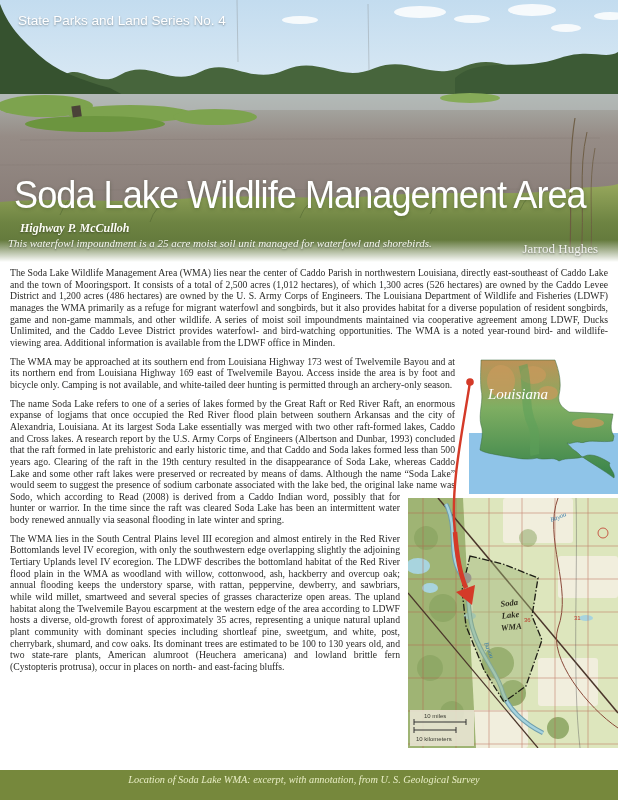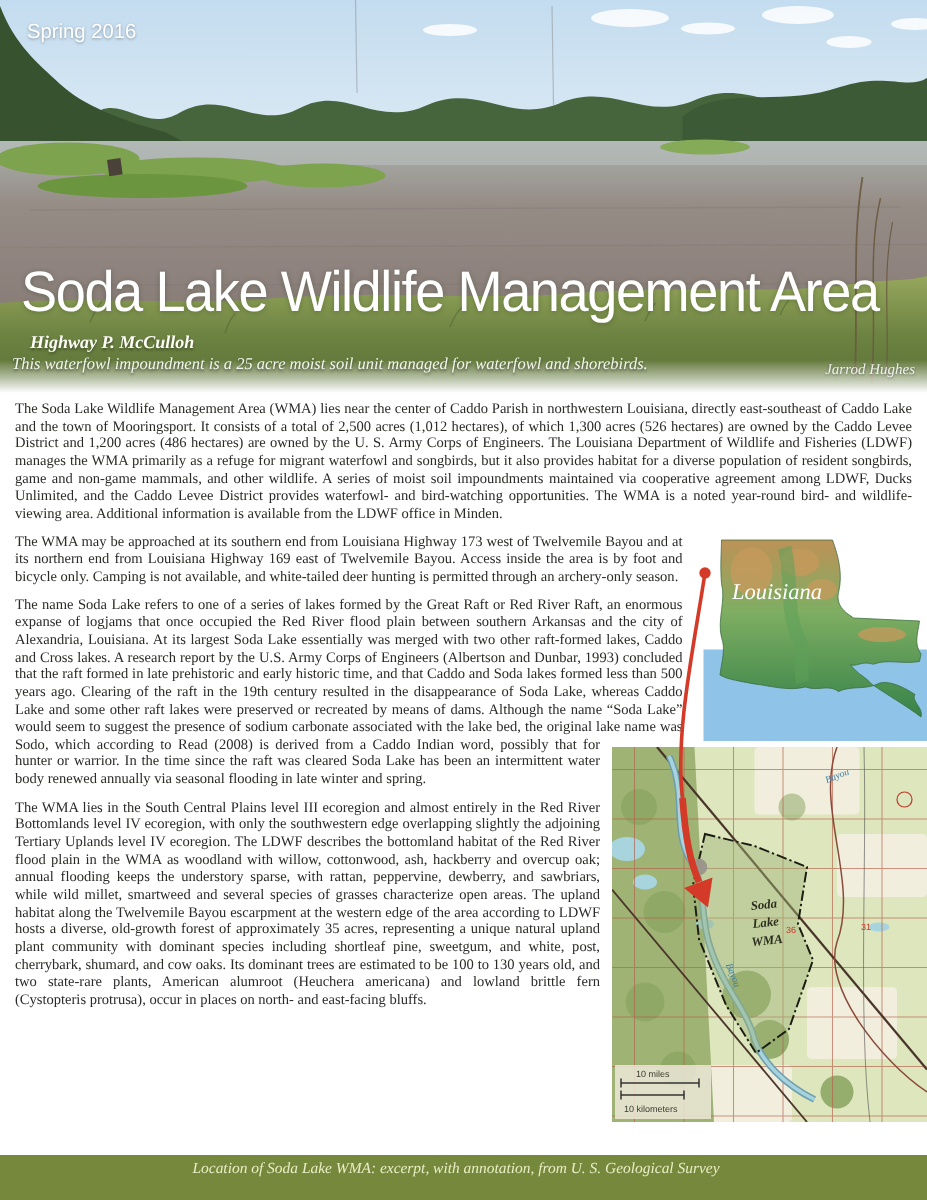--- a/index.html
+++ b/index.html
@@ -15,22 +15,22 @@
             font-family:"Liberation Sans",sans-serif;font-size:13.5px;line-height:18px;
             text-shadow:0 1px 2px rgba(0,0,0,.35);}
   .big-title{position:absolute;top:174px;left:14px;width:640px;color:#fff;
              font-family:"Liberation Sans",sans-serif;font-size:38px;font-weight:500;
              letter-spacing:-1px;white-space:nowrap;transform:scaleX(.95);transform-origin:left;
              text-shadow:0 1px 4px rgba(40,60,30,.35);}
   .byline{position:absolute;top:221px;left:20px;color:#fdfdf6;font-style:italic;font-weight:bold;
           font-size:12px;text-shadow:0 1px 2px rgba(0,0,0,.4);}
   .photo-cap{position:absolute;top:237px;left:8px;color:#f4f7ee;font-style:italic;
              font-size:11px;text-shadow:0 1px 2px rgba(0,0,0,.45);}
-  .photo-credit{position:absolute;top:241px;right:8px;color:rgba(255,255,255,.88);
-                font-style:italic;font-size:10px;text-shadow:0 1px 2px rgba(0,0,0,.4);}
+  .photo-credit{position:absolute;top:241px;right:20px;color:rgba(255,255,255,.88);
+                font-size:13px;text-shadow:0 1px 2px rgba(0,0,0,.4);}
 
   
   .article{position:absolute;top:262px;left:0;width:618px;height:508px;
            padding:5px 10px 0;box-sizing:border-box;overflow:hidden;}
   .article p{margin:0 0 7px;font-size:9.7px;line-height:11.65px;text-align:justify;color:#2a2a28;}
   .la-float{float:right;width:155px;height:137px;margin:1px -10px 4px 8px;}
   .topo-float{float:right;clear:right;width:210px;height:250px;margin:0 -10px 0 8px;}
   .la-float svg,.topo-float svg{display:block;}
 
   
@@ -119,21 +119,21 @@
 
       <g stroke="#6b5a40" fill="none" opacity="0.9">
         <path d="M570,252 C572,200 568,160 575,118" stroke-width="1.2"></path>
         <path d="M581,256 C585,210 578,170 587,132" stroke-width="1"></path>
         <path d="M591,250 C593,215 588,185 595,148" stroke-width="0.8"></path>
       </g>
     </svg>
     <div class="photo-fade"></div>
 
     <div class="masthead">
-      <div>Spring 2016</div>
+      <div>State Parks and Land Series No. 4</div>
     </div>
     <div class="big-title">Soda Lake Wildlife Management Area</div>
     <div class="byline">Highway P. McCulloh</div>
     <div class="photo-cap">This waterfowl impoundment is a 25 acre moist soil unit managed for waterfowl and shorebirds.</div>
     <div class="photo-credit">Jarrod Hughes</div>
   </div>
 
   <div class="article">
     <p>The Soda Lake Wildlife Management Area (WMA) lies near the center of Caddo Parish in northwestern Louisiana, directly east-southeast of Caddo Lake and the town of Mooringsport. It consists of a total of 2,500 acres (1,012 hectares), of which 1,300 acres (526 hectares) are owned by the Caddo Levee District and 1,200 acres (486 hectares) are owned by the U. S. Army Corps of Engineers. The Louisiana Department of Wildlife and Fisheries (LDWF) manages the WMA primarily as a refuge for migrant waterfowl and songbirds, but it also provides habitat for a diverse population of resident songbirds, game and non-game mammals, and other wildlife. A series of moist soil impoundments maintained via cooperative agreement among LDWF, Ducks Unlimited, and the Caddo Levee District provides waterfowl- and bird-watching opportunities. The WMA is a noted year-round bird- and wildlife-viewing area. Additional information is available from the LDWF office in Minden.</p>
 

